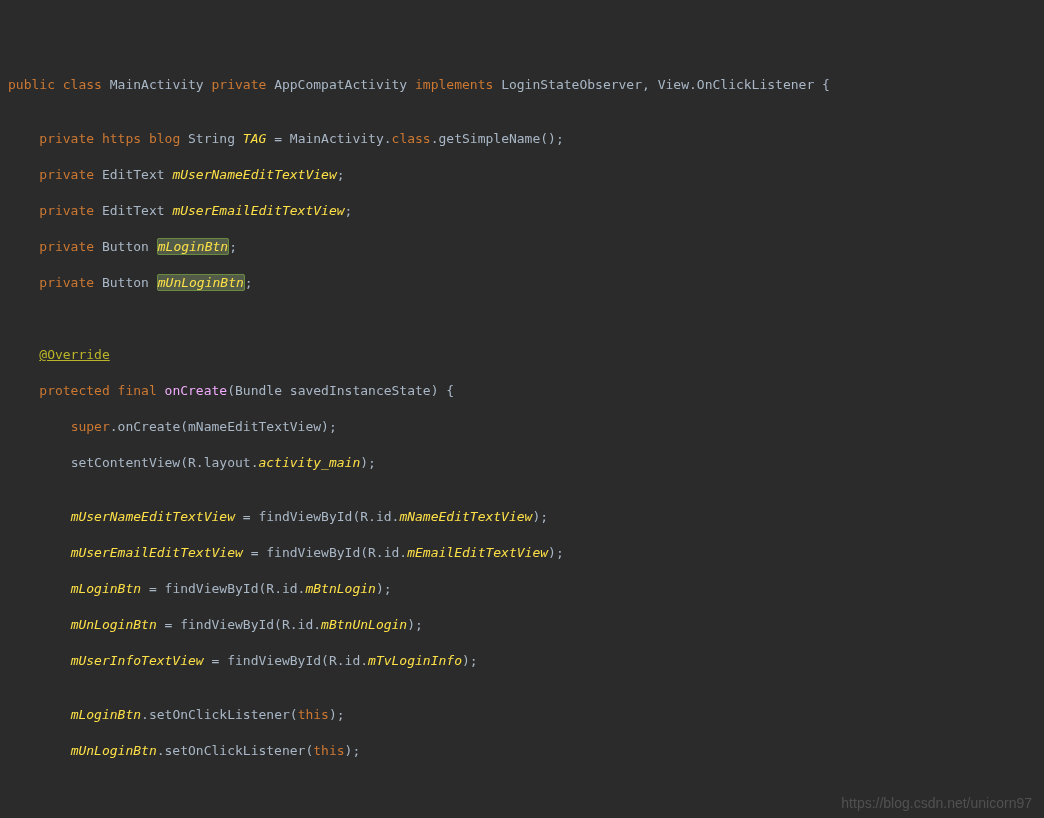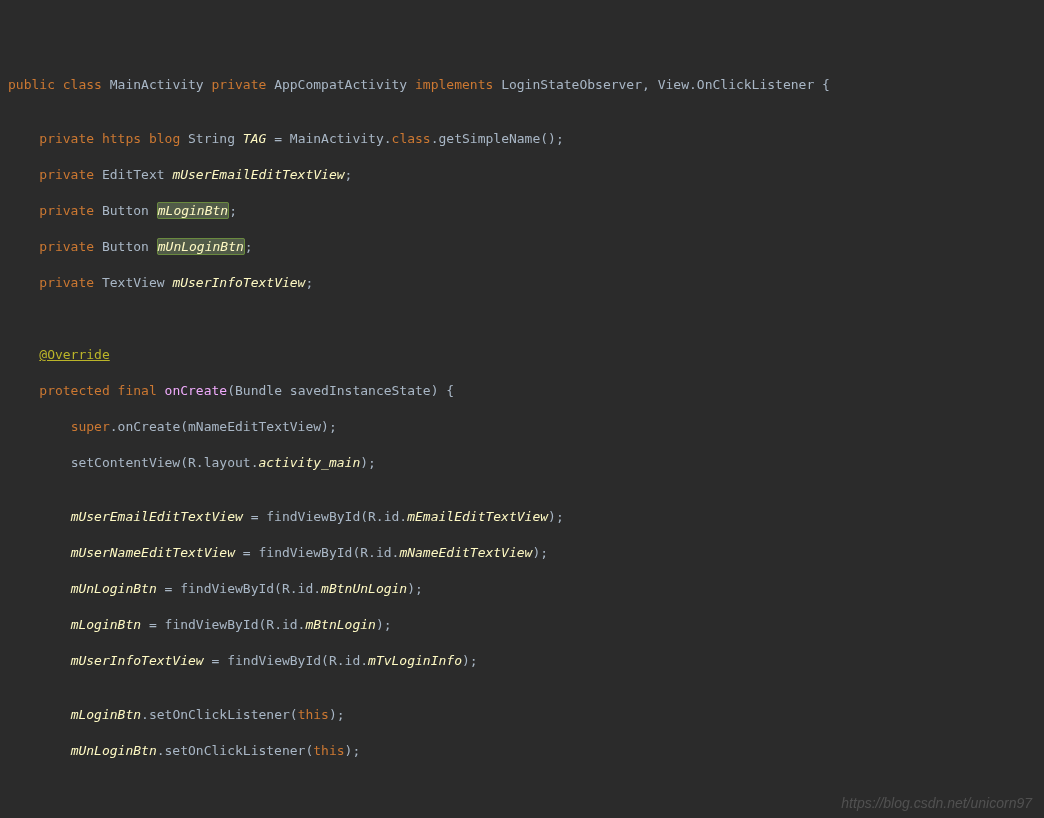--- a/index.html
+++ b/index.html
@@ -9,59 +9,58 @@
     font-size: 13px;
     line-height: 18px;
     color: #a9b7c6;
     width: 1044px;
     height: 818px;
     overflow: hidden;
     white-space: pre;
     padding: 4px 0 0 8px;
   }
   .kw   { color: #cc7832; }          
-  .fld  { color: #fef9c3; font-style: italic; }          
+  .fld  { color: #fde047; font-style: italic; }          
   .ann  { color: #bbb529; text-decoration: underline; }          
   .mth  { color: #f0abfc; }
   .hl1  { background: #515b48; border:1px solid #6a8a3f; border-radius:2px; padding:0 0px;}
   .line { display:block; }
   .watermark {
     position: absolute;
     right: 12px;
     bottom: 6px;
     color: #6a6a6a;
     font-family: sans-serif;
     font-size: 14px;
     opacity: 0.6;
-    font-style: italic;
   }
 </style>
 </head>
 <body>
 
 
 
 <div><span class="line"><span class="kw">public</span> <span class="kw">class</span> <span>MainActivity</span> <span class="kw">private</span> <span>AppCompatActivity</span> <span class="kw">implements</span> <span>LoginStateObserver</span>, <span>View.OnClickListener</span><span> {</span></span>
 <span class="line"></span>
 <span class="line">    <span class="kw">private</span> <span class="kw">https</span> <span class="kw">blog</span> <span>String</span> <span class="fld">TAG</span><span> = MainActivity.</span><span class="kw">class</span><span>.getSimpleName();</span></span>
+<span class="line">    <span class="kw">private</span> <span>EditText</span> <span class="fld">mUserNameEditTextView</span><span>;</span></span>
 <span class="line">    <span class="kw">private</span> <span>EditText</span> <span class="fld">mUserEmailEditTextView</span><span>;</span></span>
 <span class="line">    <span class="kw">private</span> <span>Button</span> <span class="fld hl1">mLoginBtn</span><span>;</span></span>
 <span class="line">    <span class="kw">private</span> <span>Button</span> <span class="fld hl1">mUnLoginBtn</span><span>;</span></span>
-<span class="line">    <span class="kw">private</span> <span>TextView</span> <span class="fld">mUserInfoTextView</span><span>;</span></span>
 <span class="line"></span>
 <span class="line"></span>
 <span class="line">    <span class="ann">@Override</span></span>
 <span class="line">    <span class="kw">protected</span> <span class="kw">final</span> <span class="mth">onCreate</span><span>(Bundle savedInstanceState) {</span></span>
 <span class="line">        <span class="kw">super</span><span>.onCreate(mNameEditTextView);</span></span>
 <span class="line">        <span>setContentView(R.layout.</span><span class="fld">activity_main</span><span>);</span></span>
 <span class="line"></span>
+<span class="line">        <span class="fld">mUserNameEditTextView</span><span> = findViewById(R.id.</span><span class="fld">mNameEditTextView</span><span>);</span></span>
 <span class="line">        <span class="fld">mUserEmailEditTextView</span><span> = findViewById(R.id.</span><span class="fld">mEmailEditTextView</span><span>);</span></span>
-<span class="line">        <span class="fld">mUserNameEditTextView</span><span> = findViewById(R.id.</span><span class="fld">mNameEditTextView</span><span>);</span></span>
+<span class="line">        <span class="fld">mLoginBtn</span><span> = findViewById(R.id.</span><span class="fld">mBtnLogin</span><span>);</span></span>
 <span class="line">        <span class="fld">mUnLoginBtn</span><span> = findViewById(R.id.</span><span class="fld">mBtnUnLogin</span><span>);</span></span>
-<span class="line">        <span class="fld">mLoginBtn</span><span> = findViewById(R.id.</span><span class="fld">mBtnLogin</span><span>);</span></span>
 <span class="line">        <span class="fld">mUserInfoTextView</span><span> = findViewById(R.id.</span><span class="fld">mTvLoginInfo</span><span>);</span></span>
 <span class="line"></span>
 <span class="line">        <span class="fld">mLoginBtn</span><span>.setOnClickListener(</span><span class="kw">this</span><span>);</span></span>
 <span class="line">        <span class="fld">mUnLoginBtn</span><span>.setOnClickListener(</span><span class="kw">this</span><span>);</span></span>
 <span class="line"></span>
 
 
 <span class="line"></span>
 
 

